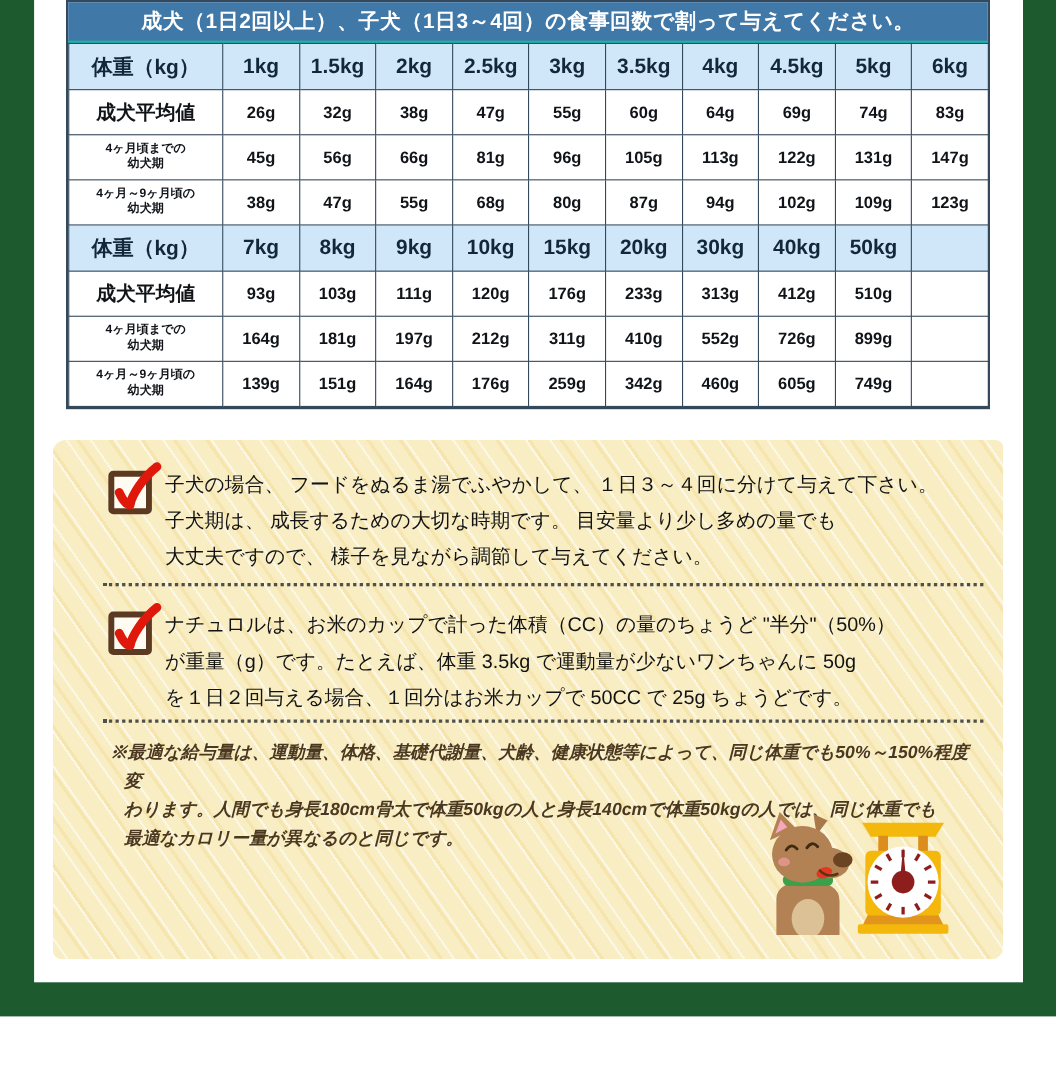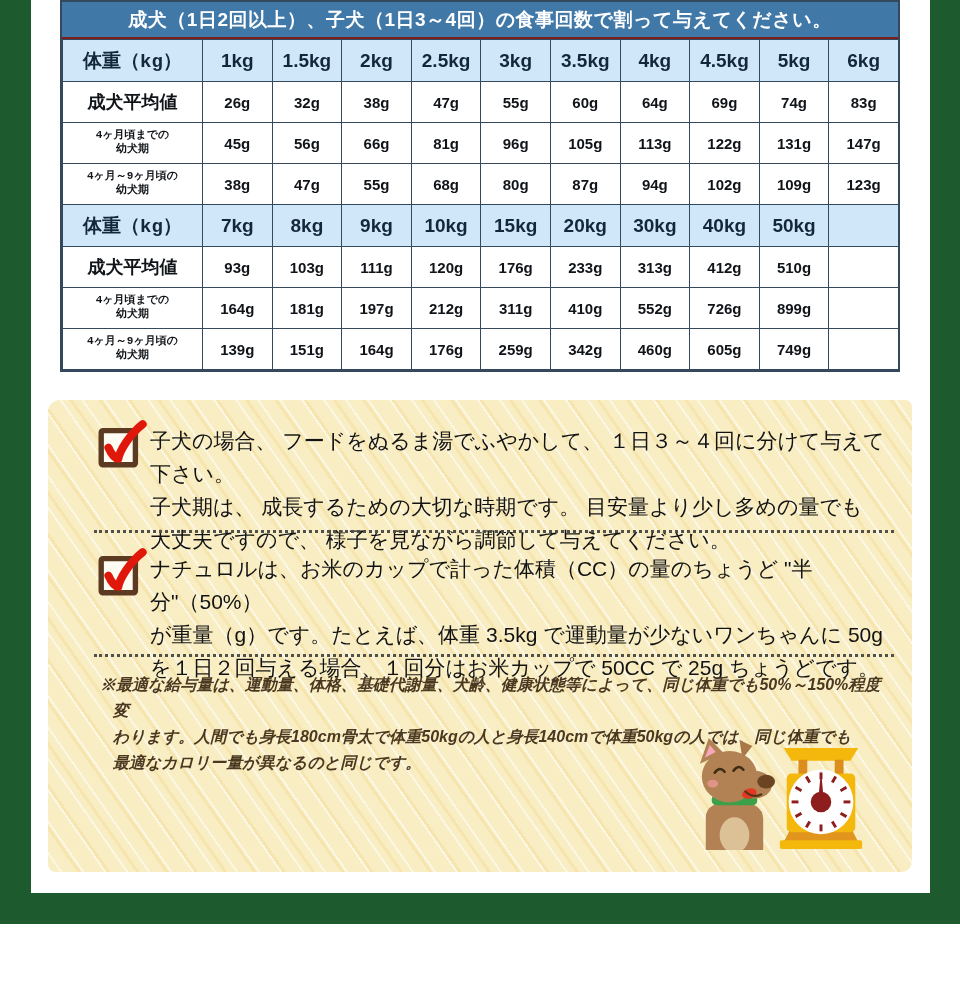--- a/index.html
+++ b/index.html
@@ -9,48 +9,48 @@
     -webkit-font-smoothing:antialiased;
   }
   .green-frame{position:absolute;left:0;top:0;width:960px;height:924px;background:#1d5a2d;}
   .content-area{position:absolute;left:31px;top:0;width:899px;height:893px;background:#ffffff;}
 
   
   .table-block{position:absolute;left:29px;top:0;width:840px;border:2px solid #35495c;box-sizing:border-box;background:#fff;}
   .table-title-bar{
     height:35px;line-height:35px;background:#4078a8;color:#ffffff;
     font-size:19px;font-weight:bold;text-align:center;letter-spacing:.5px;
-    border-bottom:2px solid #7f1d1d;white-space:nowrap;overflow:hidden;
+    border-bottom:2px solid #14b8a6;white-space:nowrap;overflow:hidden;
   }
   table.feeding{border-collapse:collapse;table-layout:fixed;width:100%;}
   table.feeding th,table.feeding td{
     border:1.5px solid #35495c;text-align:center;vertical-align:middle;
     padding:0;color:#101418;box-sizing:border-box;background:#ffffff;
   }
   tr.sec-header{height:42px;}
   tr.data-row{height:41px;}
   tr.sec-header th{background:#cfe7f8;font-weight:bold;font-size:19px;color:#13273a;}
-  th.row-label{font-weight:bold;font-size:18px;background:#ffffff;font-family:Liberation Mono, monospace;}
+  th.row-label{font-weight:bold;font-size:18px;background:#ffffff;}
   th.row-label.small{font-size:11px;line-height:1.25;white-space:pre-line;}
   td.value-cell{font-size:15px;font-weight:700;}
 
   
   .notes-panel{
     position:absolute;left:17px;top:400px;width:864px;height:472px;
     background-color:#f9eec3;
     background-image:
       repeating-linear-gradient(55deg, rgba(255,255,255,0) 0 10px, rgba(255,255,255,.55) 10px 12px, rgba(255,255,255,0) 12px 18px),
       repeating-linear-gradient(55deg, rgba(242,219,148,.45) 0 3px, rgba(242,219,148,0) 3px 24px);
     border-radius:12px 7px 11px 8px;
   }
   .check-item{position:absolute;left:46px;width:806px;}
   .checkbox-ic{position:absolute;left:0;top:0;width:54px;height:54px;}
   .check-text{
     position:absolute;left:56px;top:6px;width:748px;
-    font-size:21px;line-height:33px;color:#121212;white-space:pre-line;
+    font-size:18px;line-height:33px;color:#121212;white-space:pre-line;
   }
   .dotted-divider{position:absolute;left:46px;width:800px;height:0;border-top:3px dotted #50504a;}
   .asterisk-note{
     position:absolute;left:52px;width:786px;
     font-size:16px;font-weight:bold;line-height:26px;color:#4a3820;
     white-space:pre-line;padding-left:.8em;text-indent:-.8em;box-sizing:border-box;
   }
   .illus{position:absolute;}
 </style>
 </head>

